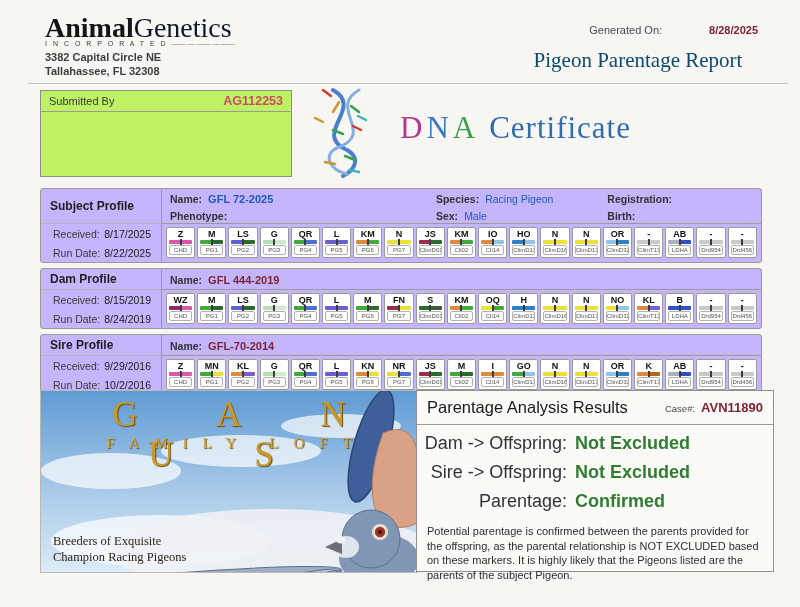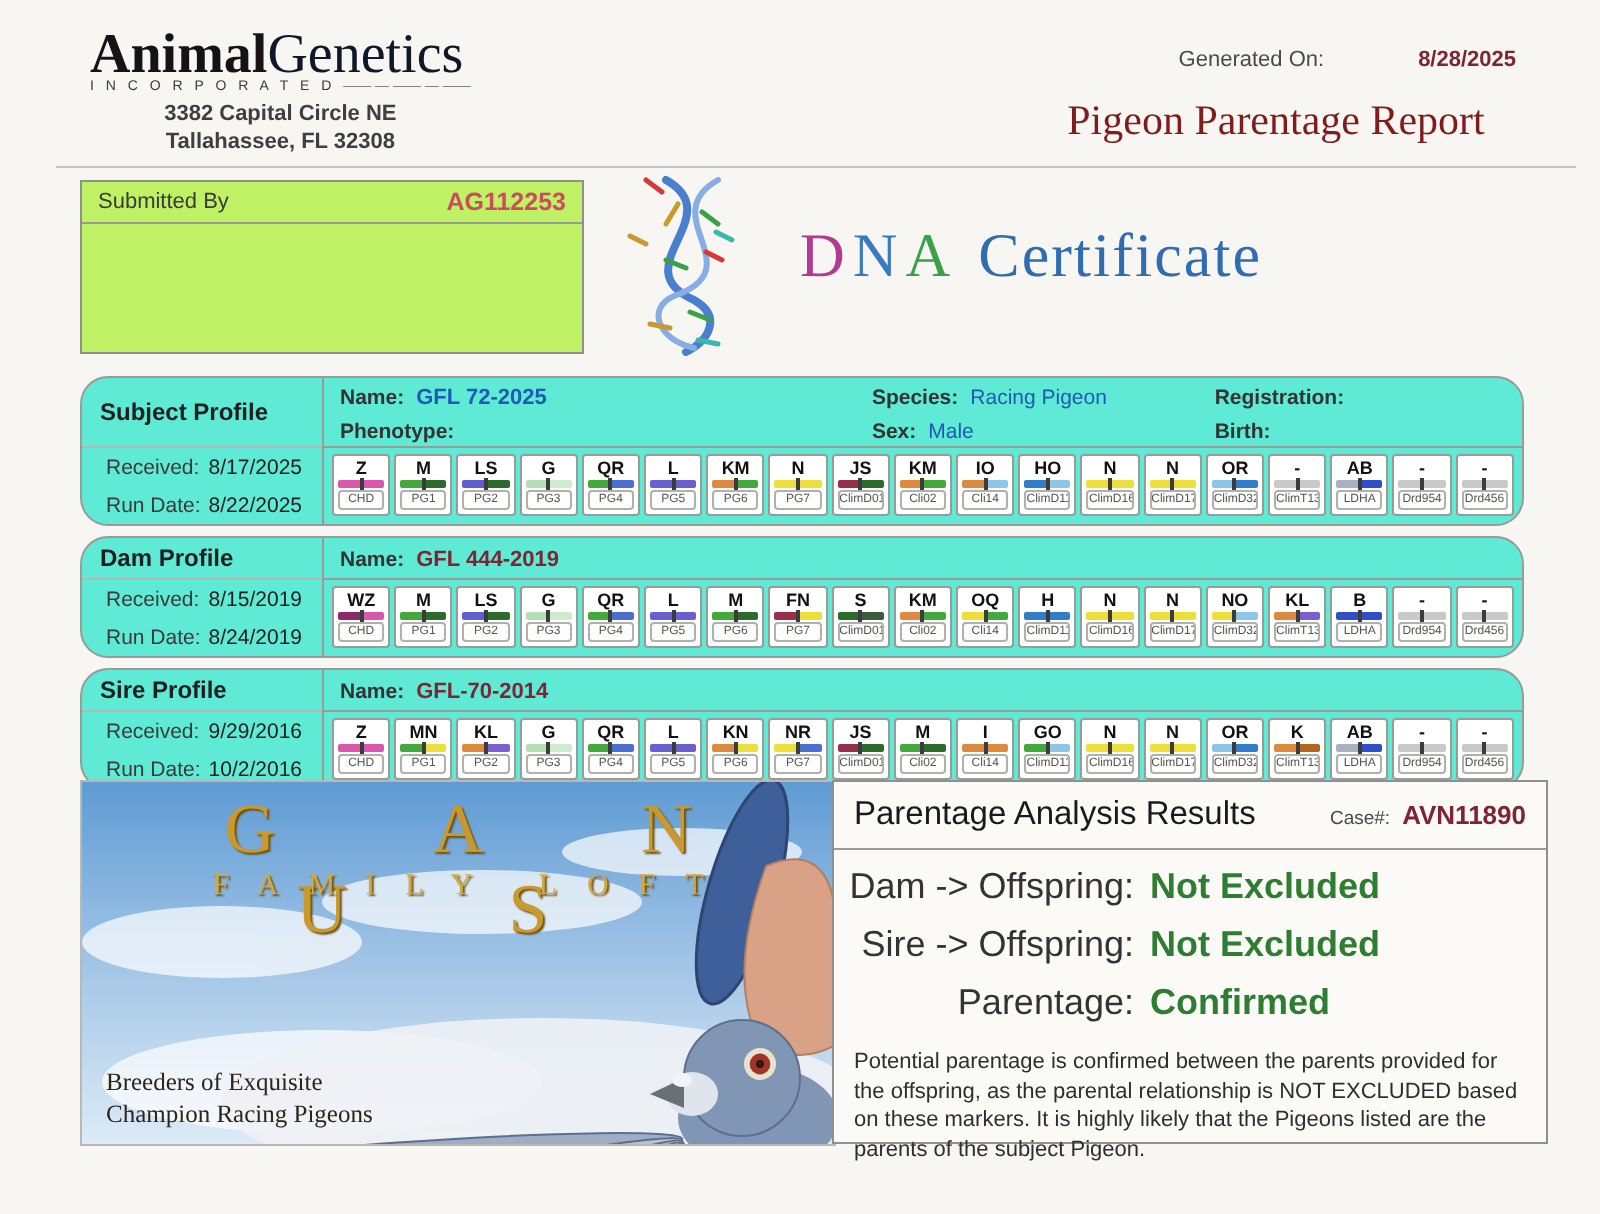--- a/index.html
+++ b/index.html
@@ -5,42 +5,42 @@
   html,body{margin:0;padding:0;background:#e6e6e3;}
   .page{position:relative;width:800px;height:607px;background:#f7f6f2;overflow:hidden;
         font-family:"Liberation Sans",sans-serif;color:#222;}
   
   .logo{position:absolute;left:45px;top:14px;}
   .logo-line1{font-family:"Liberation Serif",serif;font-size:28px;line-height:28px;}
   .logo-animal{font-weight:700;color:#141414;}
   .logo-genetics{color:#0f172a;}
   .logo-inc{font-size:7px;letter-spacing:2px;color:#3a3a3a;border-bottom:0;margin-top:-2px;}
   .logo-inc .dash{color:#777;letter-spacing:0;}
-  .addr{font-size:11px;color:#3f3f3f;line-height:14px;margin-top:3px;font-weight:600;text-align:center;}
+  .addr{font-size:11px;color:#3f3f3f;line-height:14px;margin-top:3px;font-weight:600;}
   .generated{position:absolute;top:24px;right:42px;font-size:11px;color:#4a4a4a;}
   .generated b{color:#7e2433;margin-left:5px;padding-left:42px;}
   .report-title{position:absolute;top:48px;left:498px;width:280px;text-align:center;
-    font-family:"Liberation Serif",serif;font-size:21px;color:#7f1d1d;}
+    font-family:"Liberation Serif",serif;font-size:21px;color:#0c4a6e;}
   .head-rule{position:absolute;left:28px;right:12px;top:83px;height:1px;background:#c3c3c0;}
   
   .submitted{position:absolute;left:40px;top:90px;width:250px;height:85px;border:1px solid #8f8f8c;background:#bef264;}
   .sub-head{display:flex;justify-content:space-between;align-items:center;height:20px;
     border-bottom:1px solid #9a9a97;padding:0 8px;}
   .sub-label{font-size:11px;color:#3a3a3a;}
   .sub-id{font-size:12.5px;font-weight:700;color:#cc4b60;}
   .sub-lines{padding:5px 8px;font-size:11px;line-height:14.5px;color:#2a5cb8;}
   
   .helix{position:absolute;left:303px;top:86px;}
   .cert{position:absolute;left:400px;top:110px;font-family:"Liberation Serif",serif;font-size:31px;}
   .cert span{letter-spacing:4px;}
   .cert .cd{color:#b23a8f;} .cert .cn{color:#3a7ac0;} .cert .ca{color:#3aa04a;margin-right:10px;}
   .cert .cw{color:#2f6cb0;letter-spacing:1px;}
   
   #profiles{position:absolute;left:40px;top:188px;width:722px;}
-  .profile{display:flex;border:1px solid #9a9a97;border-radius:14px;background:#5eead4;margin-bottom:5px;}
+  .profile{display:flex;border:1px solid #9a9a97;border-radius:3px;background:#c4b5fd;margin-bottom:5px;}
   .p-left{width:120px;border-right:1px solid #9a9a97;flex:none;}
   .p-title{font-size:12px;font-weight:700;color:#1f1f1f;display:flex;align-items:center;padding-left:9px;
     border-bottom:1px solid #b5b5b2;}
   .p-title.two{height:34px;} .p-title.one{height:20px;}
   .p-daterow{display:flex;justify-content:space-between;padding:0 10px 0 12px;font-size:10.5px;height:19px;align-items:center;}
   .p-daterow .dl{color:#3a3a3a;} .p-daterow .dv{color:#1d1d1d;}
   .p-right{flex:1;min-width:0;}
   .p-info{border-bottom:1px solid #9a9a97;}
   .p-info.two{height:34px;} .p-info.one{height:20px;}
   .p-inforow{display:grid;grid-template-columns:45% 29% 26%;align-items:center;height:17px;padding-left:8px;}

